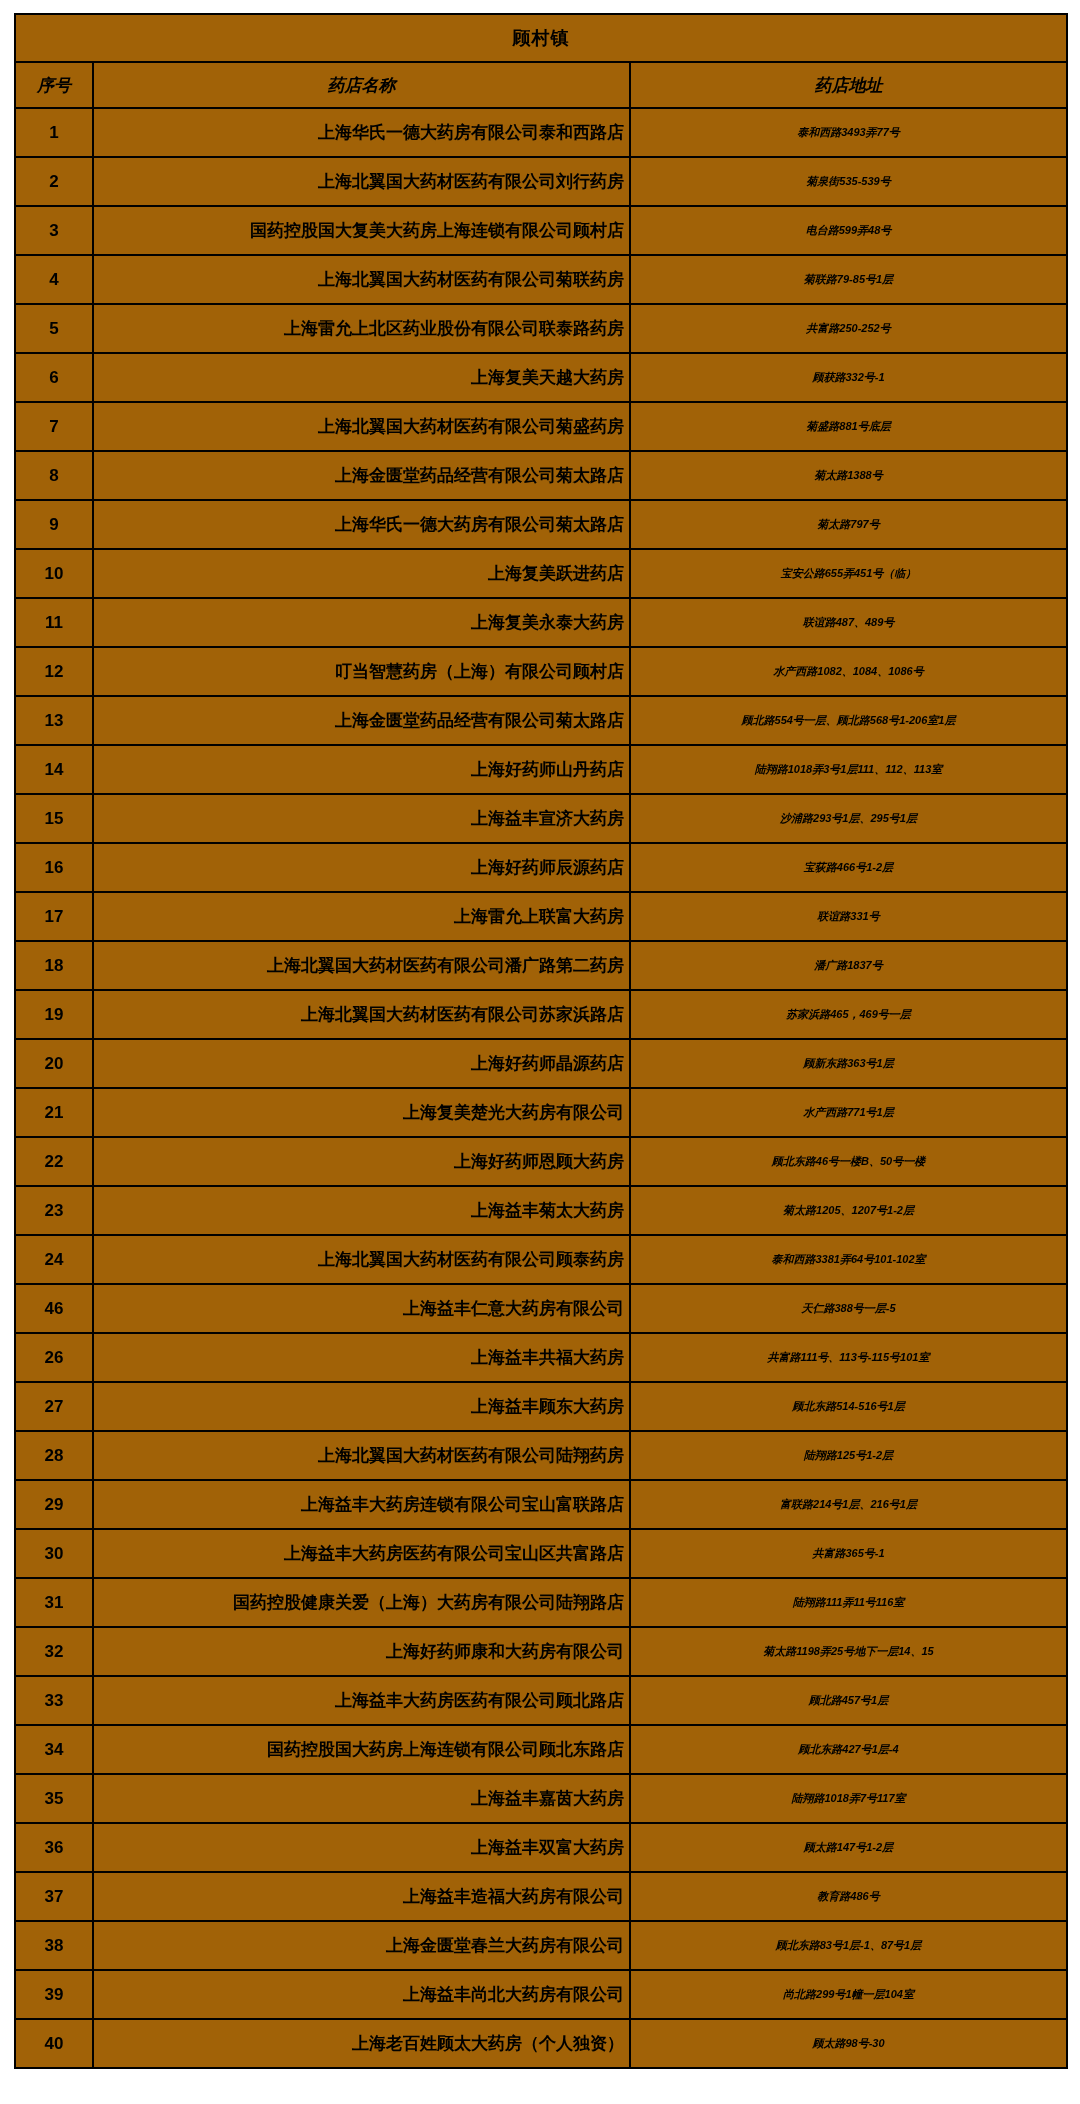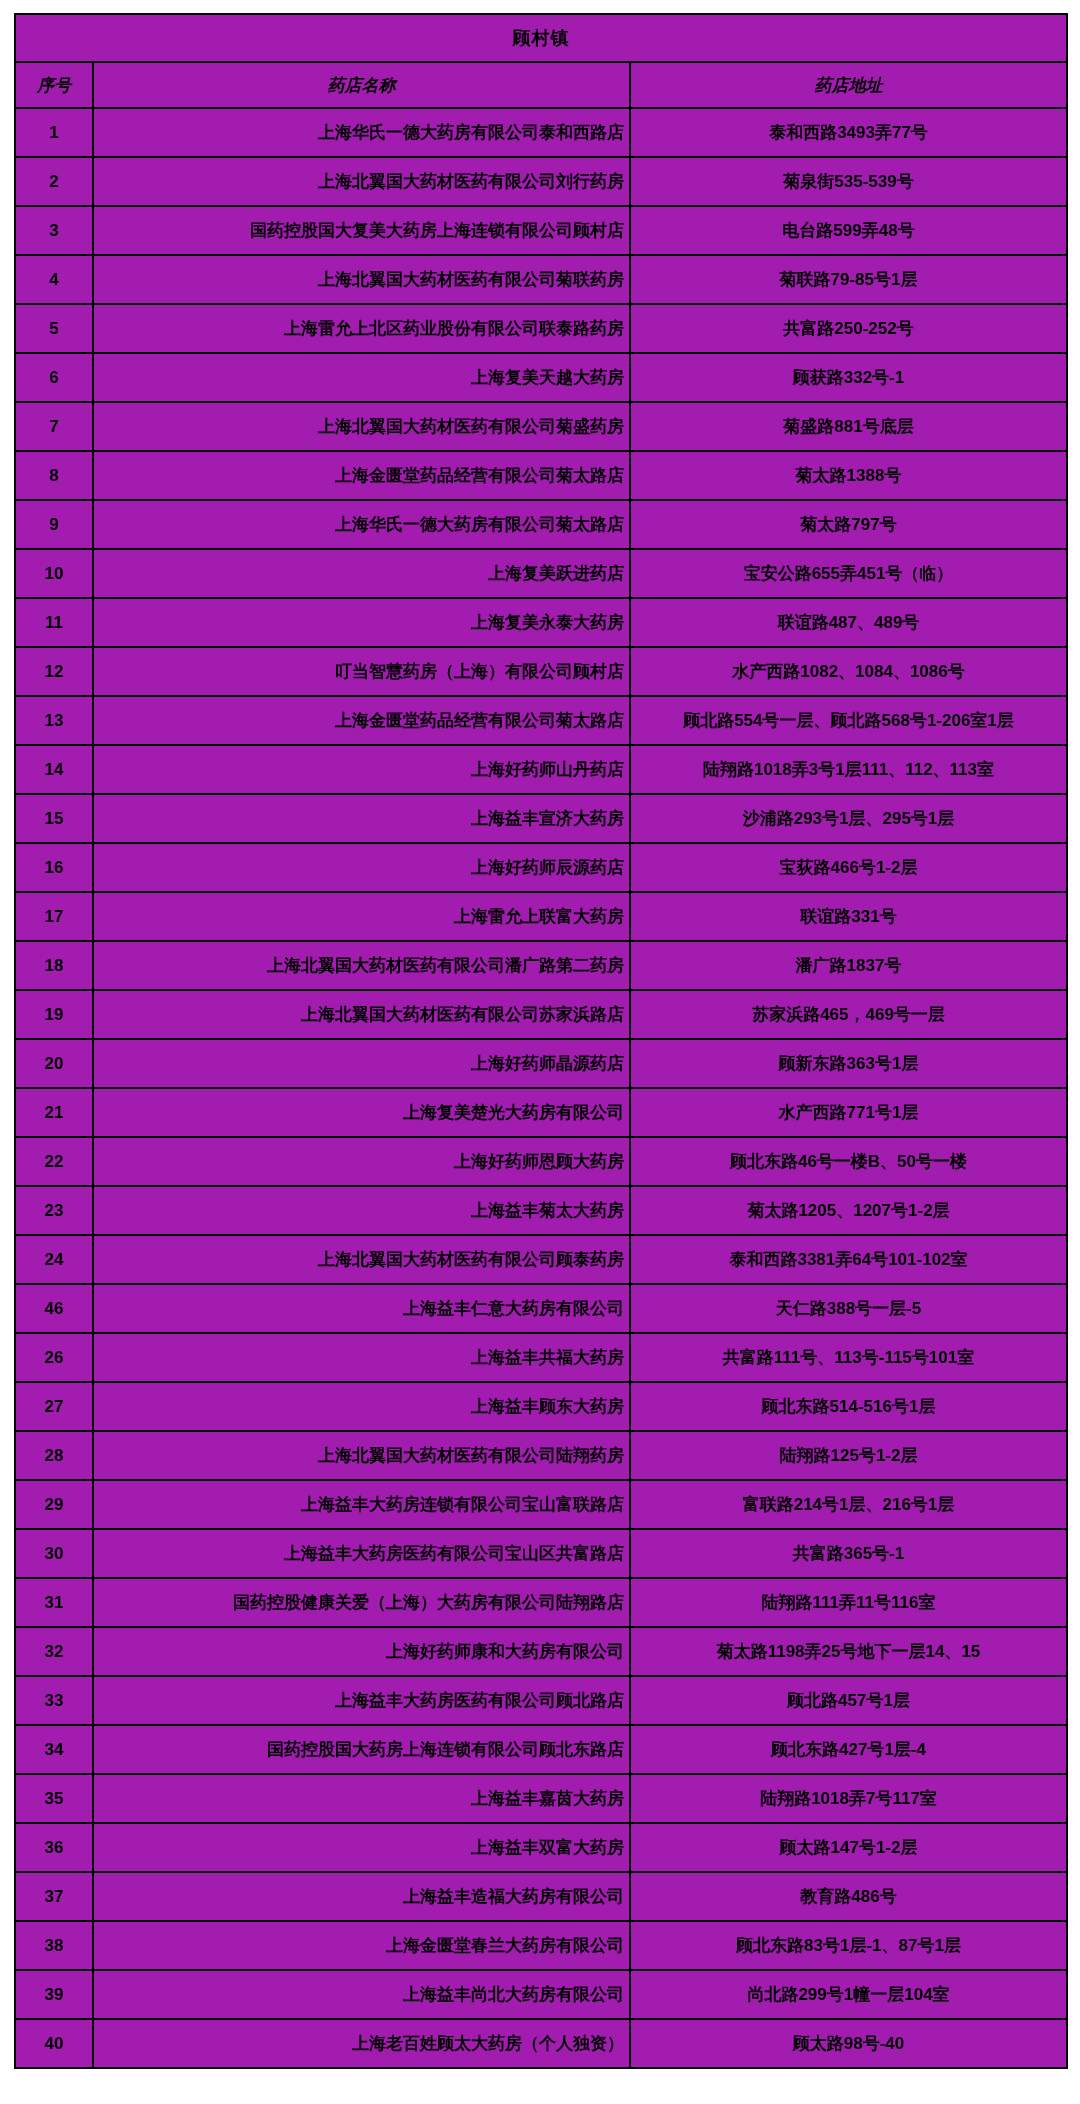--- a/index.html
+++ b/index.html
@@ -13,21 +13,21 @@
     height: 2104px;
     background: #ffffff;
     box-sizing: border-box;
     overflow: hidden;
   }
   table.pharmacy-table {
     border-collapse: collapse;
     table-layout: fixed;
     width: 1052px;
     margin: 13px 0 0 14px;
-    background: #a21caf;
+    background: #a16207;
   }
   table.pharmacy-table col.col-no      { width: 78px; }
   table.pharmacy-table col.col-name    { width: 537px; }
   table.pharmacy-table col.col-address { width: 437px; }
   table.pharmacy-table th,
   table.pharmacy-table td {
     border: 2px solid #000000;
     text-align: center;
     vertical-align: middle;
     color: #000000;
@@ -44,21 +44,21 @@
   tr.header-row th {
     height: 44px;
     font-size: 17px;
     font-style: italic;
   }
   tbody td {
     height: 47px;
     font-size: 17px;
   }
   tbody td.name-cell { font-size: 17px; text-align: right; }
-  tbody td.addr-cell { font-size: 17px; }
+  tbody td.addr-cell { font-size: 11px; font-style: italic; }
 </style>
 </head>
 <body>
 
 <div class="page">
   <table class="pharmacy-table">
     <colgroup>
       <col class="col-no">
       <col class="col-name">
       <col class="col-address">
@@ -266,17 +266,17 @@
           <td class="addr-cell">顾北东路83号1层-1、87号1层</td>
         </tr>
         <tr>
           <td class="no-cell">39</td>
           <td class="name-cell">上海益丰尚北大药房有限公司</td>
           <td class="addr-cell">尚北路299号1幢一层104室</td>
         </tr>
         <tr>
           <td class="no-cell">40</td>
           <td class="name-cell">上海老百姓顾太大药房（个人独资）</td>
-          <td class="addr-cell">顾太路98号-40</td>
+          <td class="addr-cell">顾太路98号-30</td>
         </tr>
       </tbody>
   </table>
 </div>
 
 </body></html>

